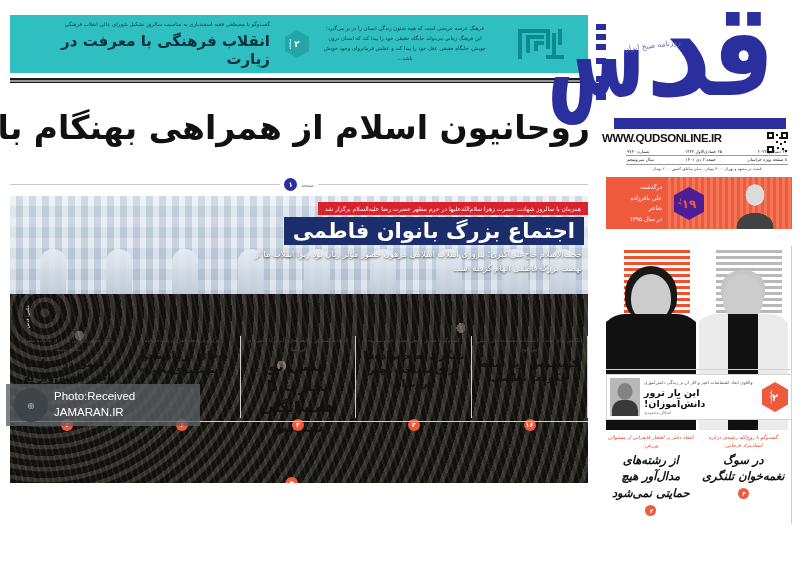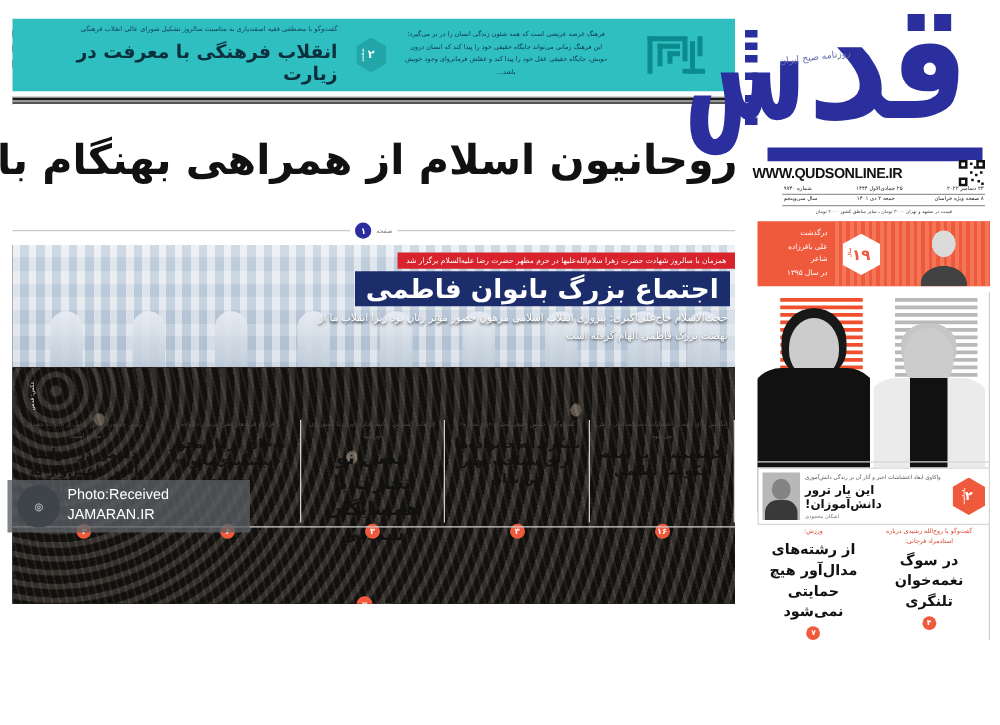--- a/index.html
+++ b/index.html
@@ -72,21 +72,21 @@
     position:absolute; right:104px; top:34px; width:72px; text-align:center;
     font-size:7.5px; line-height:1.5; color:#6a6fae; transform:rotate(-7deg);
   }
   .logo-underline{
     position:absolute; right:6px; top:112px; width:172px; height:11px; background:#2b2f9e;
   }
   .mast-left-bars{ position:absolute; left:0; top:18px; width:10px; height:96px;}
   .mast-left-bars i{ position:absolute; left:0; background:#2b2f9e; width:10px; height:6px;}
   .url{
     position:absolute; right:4px; top:126px; width:186px; height:13px;
-    display:flex; flex-direction:row-reverse; align-items:center; gap:4px;
+    display:flex; flex-direction:row-reverse; align-items:flex-start; gap:4px;
   }
   .url .u-text{
     flex:1; text-align:left; font-size:11.5px; font-weight:bold; letter-spacing:-.4px; color:#111;
     font-family:"Liberation Sans",sans-serif; direction:ltr;
   }
   .qr{ width:21px; height:21px; position:relative; background:#fff; }
   .qr i{ position:absolute; background:#111; }
   .dateline{
     position:absolute; right:4px; top:142px; width:162px;
   }
@@ -112,21 +112,21 @@
   }
   .anniv-face{
     position:absolute; right:8px; bottom:0; width:58px; height:50px;
     background:
       radial-gradient(ellipse 16px 18px at 50% 32%, #d8d3cf 0 58%, rgba(0,0,0,0) 60%),
       radial-gradient(ellipse 26px 20px at 50% 96%, #474747 0 70%, rgba(0,0,0,0) 72%);
     filter:grayscale(1) contrast(1.08);
   }
   .anniv-badge{
     position:absolute; left:6px; top:10px; width:30px; height:33px;
-    background:#ffffff; clip-path:polygon(50% 0,100% 25%,100% 75%,50% 100%,0 75%,0 25%);
+    background:#4c1d95; clip-path:polygon(50% 0,100% 25%,100% 75%,50% 100%,0 75%,0 25%);
     display:flex; align-items:center; justify-content:center;
     color:#f05a3c; font-size:12px; font-weight:bold;
   }
   .anniv-badge small{ position:absolute; left:2px; top:13px; font-size:3.4px; transform:rotate(-90deg); }
 
   
   .kicker-main{
     position:absolute; left:10px; top:92px; width:578px;
     text-align:center; font-size:9.5px; color:#3a3a3a;
   }
@@ -210,22 +210,22 @@
     display:flex; align-items:center; gap:3px;
   }
   .photo-badge .dot{
     width:13px;height:13px;border-radius:50%;background:#f05a3c;color:#fff;
     font-size:7px;display:flex;align-items:center;justify-content:center;font-weight:bold;
   }
   .photo-badge .lbl{ font-size:4.6px; color:#666; }
 
   
   .duo{
-    position:absolute; right:8px; top:234px; width:186px; height:278px;
-    display:flex; flex-direction:row-reverse; gap:3px;
+    position:absolute; right:8px; top:246px; width:186px; height:278px;
+    display:flex; flex-direction:row-reverse; gap:3px;font-style:italic;
   }
   .duo-col{ flex:1; display:flex; flex-direction:column; }
   .duo-col + .duo-col{ border-right:1px solid #cfcfcf; padding-right:3px; }
   .duo-img{ position:relative; height:184px; overflow:hidden; background:#fff; }
   .duo-img .bars{ position:absolute; right:6px; top:4px; width:66px; height:66px; }
   .duo-img .bars i{ position:absolute; right:0; width:100%; height:3px; }
   .duo-img.red .bars i{ background:#f0502e; }
   .duo-img.gray .bars i{ background:#b9b9b9; }
   .figure{ position:absolute; left:0; right:0; bottom:0; height:170px; filter:grayscale(1) contrast(1.05); }
   .fig-head{

